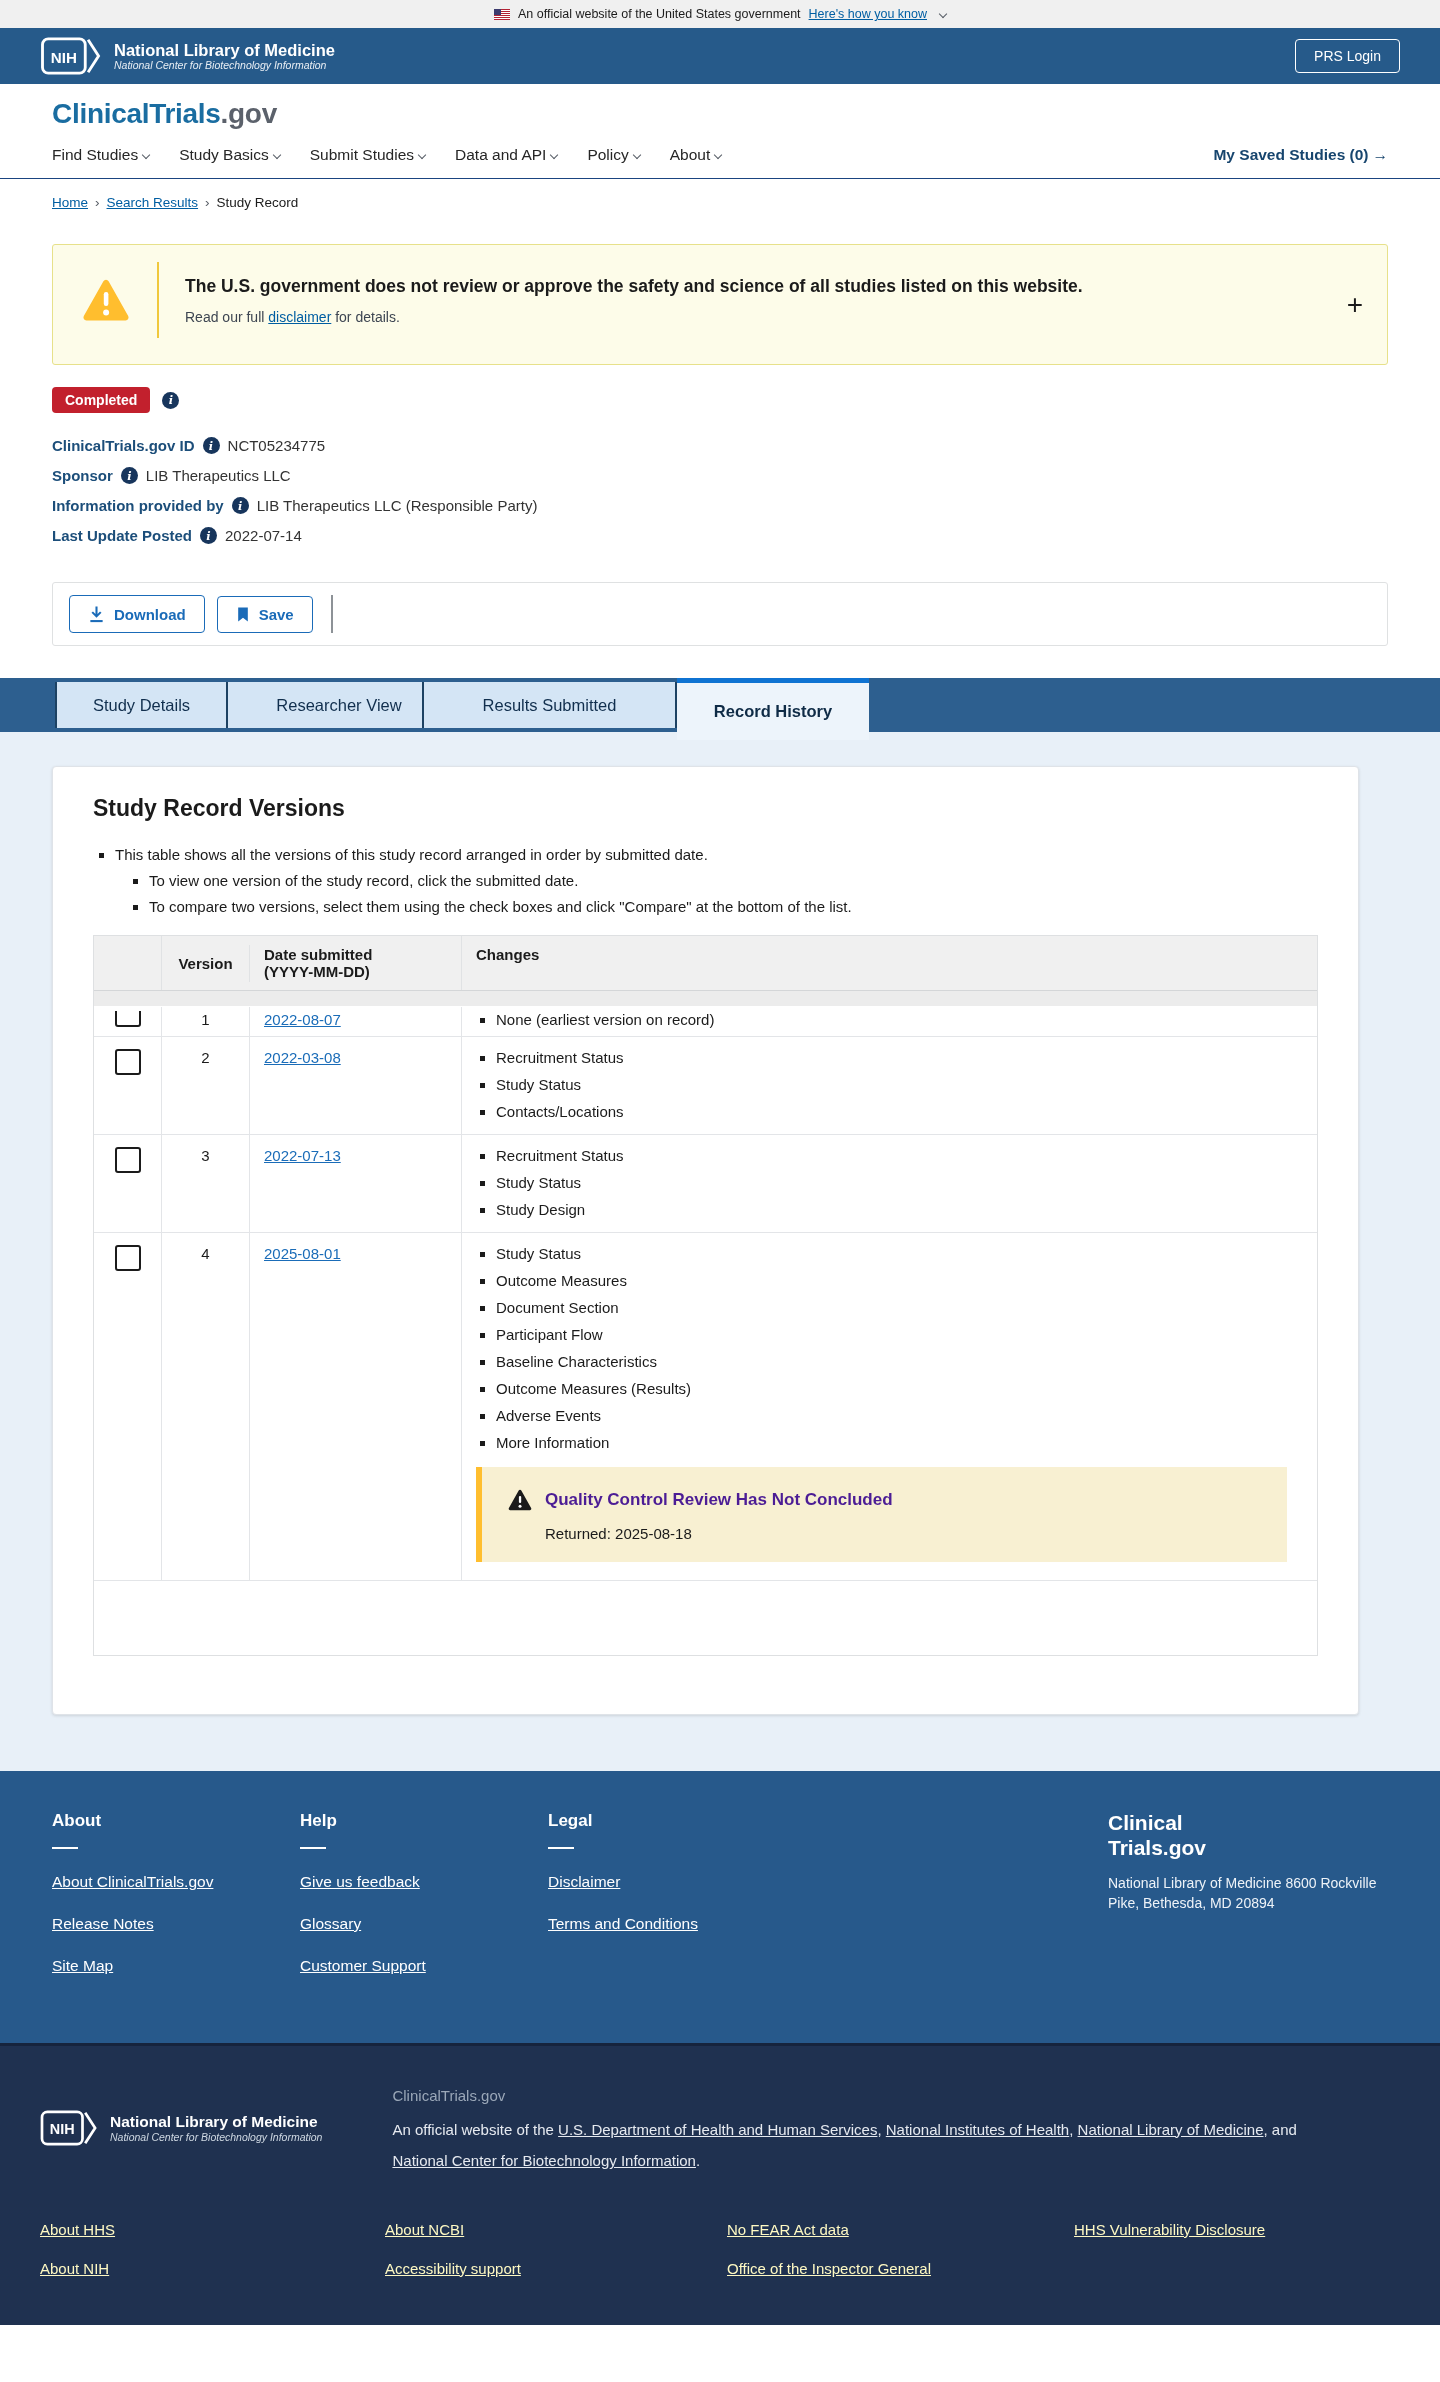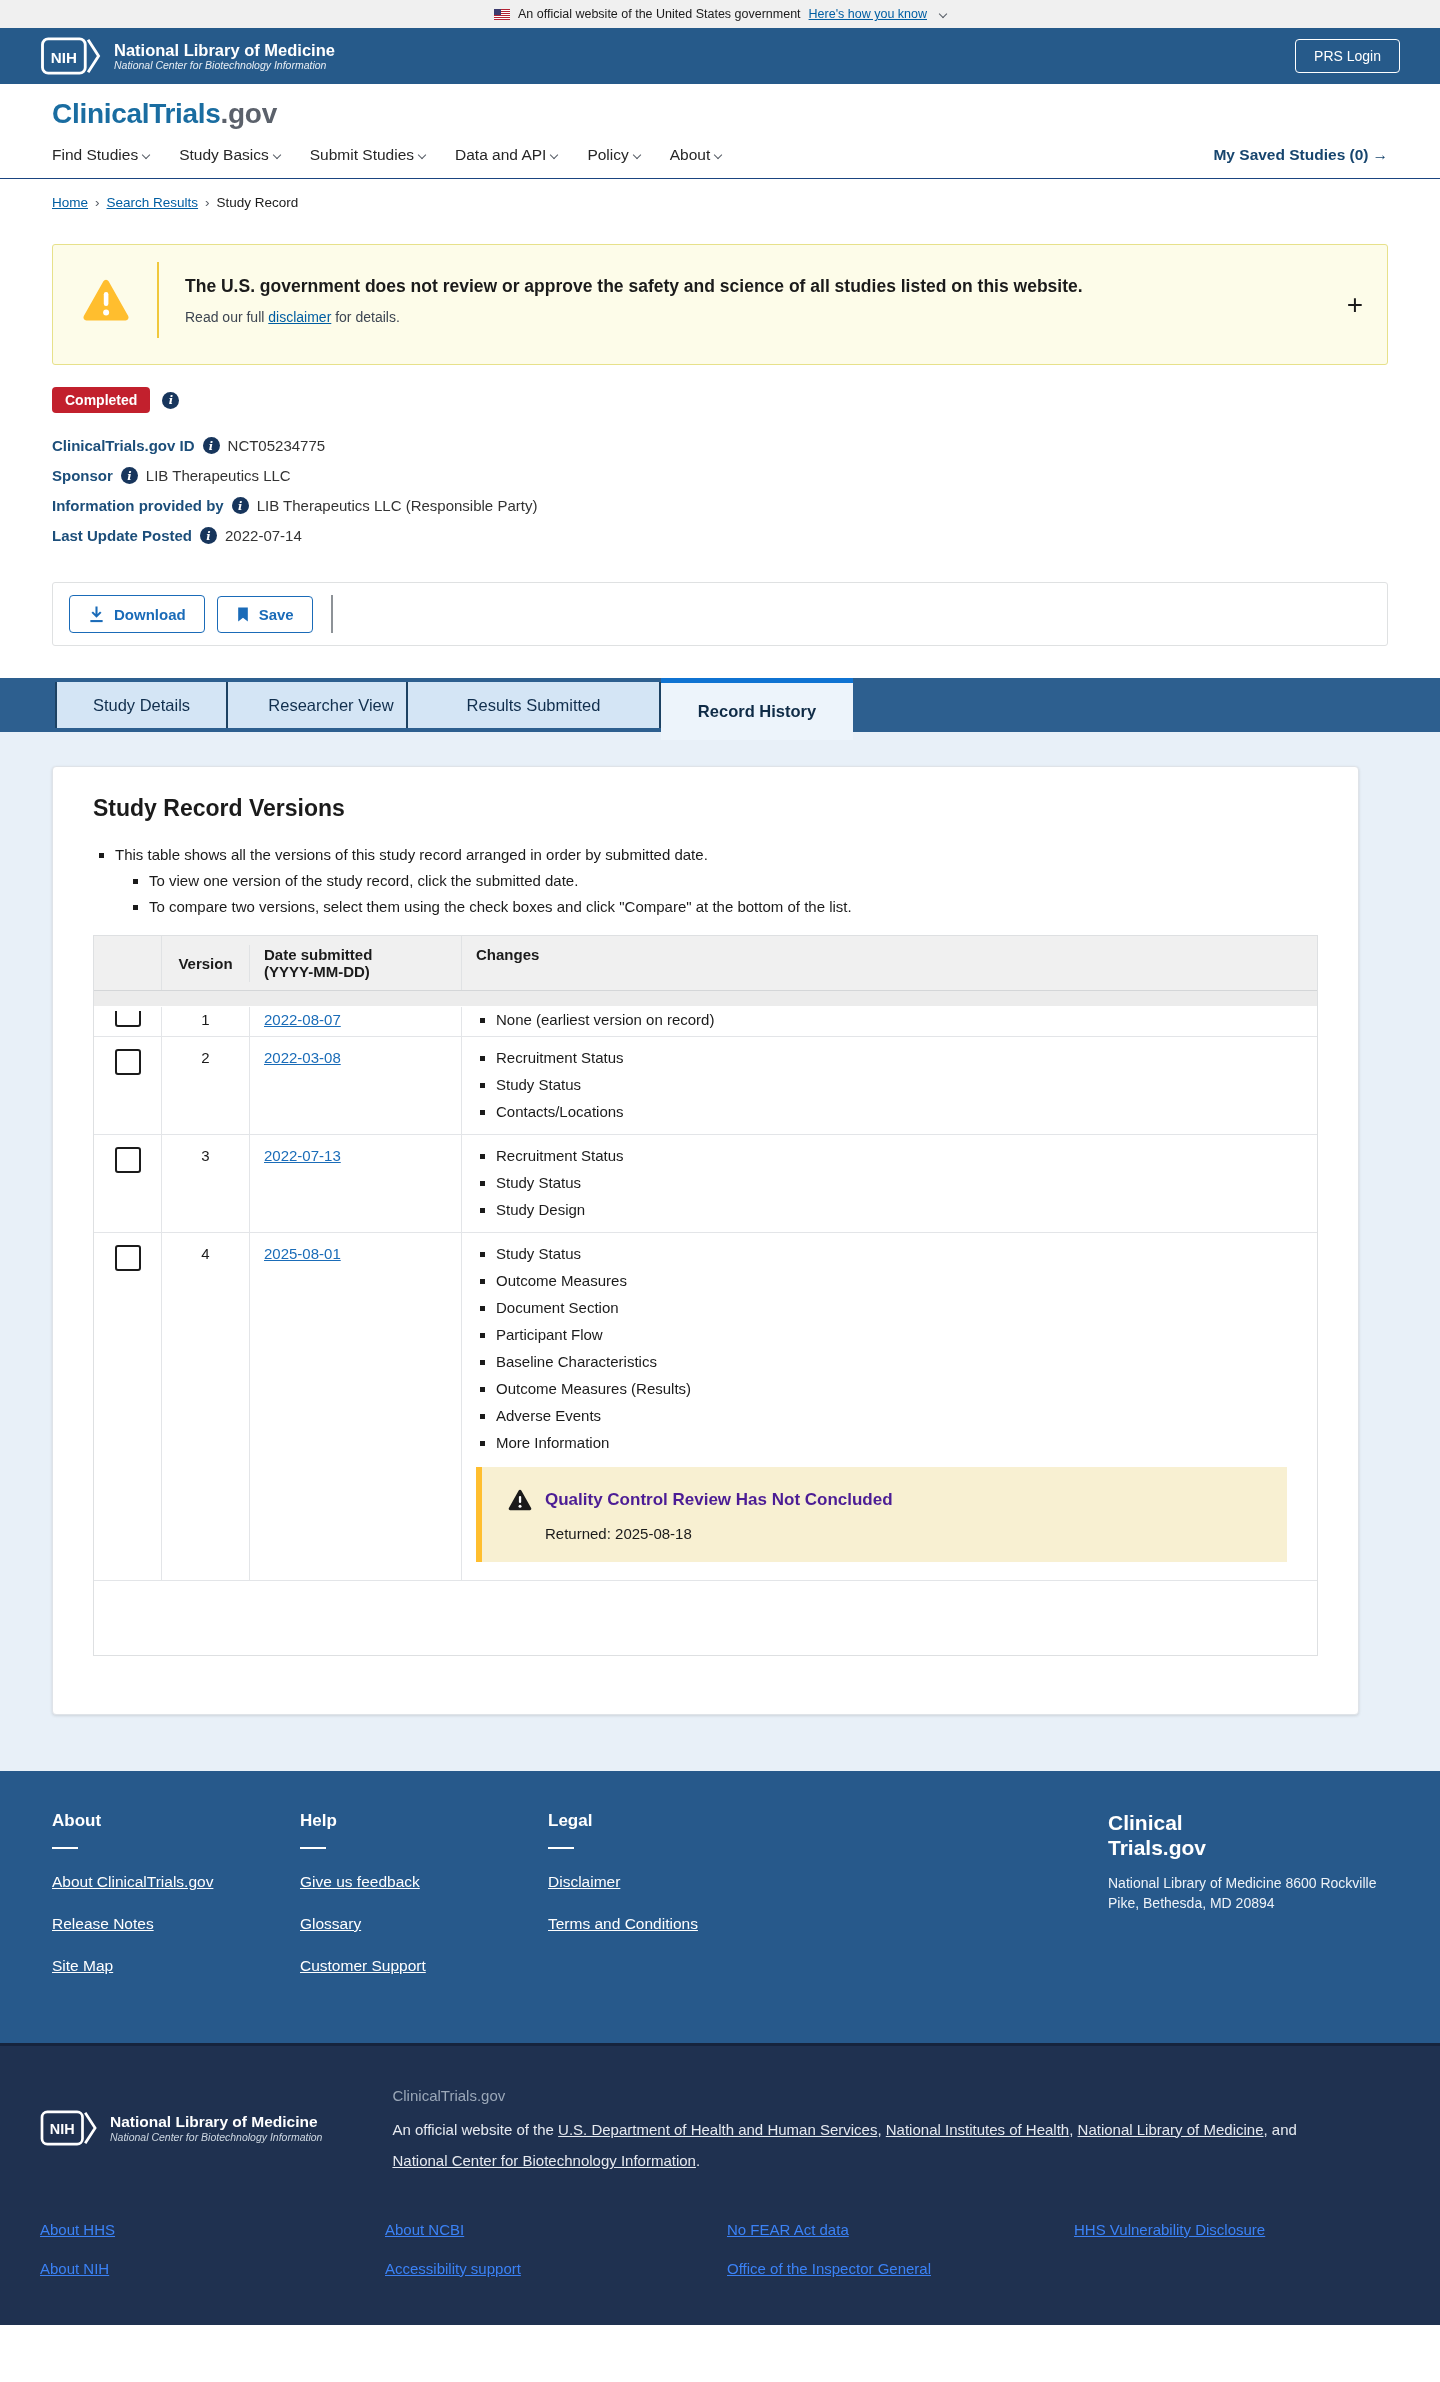--- a/index.html
+++ b/index.html
@@ -129,21 +129,21 @@
   .f-brand .fb-addr { margin-top: 12px; font-size: 14px; line-height: 1.45; color:#eef3f8; }
 
   
   .footer-dark { background:#1f3150; border-top:3px solid #16243d; color:#fff; padding: 34px 40px 26px 40px; }
   .fd-top { display:flex; gap: 70px; }
   .fd-nlm { display:flex; align-items:center; gap:12px; flex:none; }
   .fd-desc { max-width: 920px; font-size: 15px; line-height: 2.1; color:#e6eaf0; }
   .fd-site { color:#9aa7b8; margin-bottom: 2px; font-size:15px; }
   .fd-desc a { color:#e6eaf0; text-decoration:underline; }
   .fd-links { margin-top: 44px; display:grid; grid-template-columns: 345px 342px 347px 1fr; row-gap: 0; }
-  .fd-links a { display:block; color:#3b82f6; font-size:15px; text-decoration:underline; margin-bottom: 22px; }
+  .fd-links a { display:block; color:#fef9c3; font-size:15px; text-decoration:underline; margin-bottom: 22px; }
 </style>
 </head>
 <body>
 
 <div class="gov-banner">
   <span class="flag"></span>
   <span>An official website of the United States government</span>
   <a style="text-decoration:underline;">Here's how you know</a>
   <span class="caret"></span>
 </div>
@@ -245,21 +245,21 @@
     <svg width="14" height="17" viewBox="0 0 16 18">
       <path d="M2.5 1 h11 v16 l-5.5-4.3 L2.5 17 Z" fill="#1a6bb8"></path>
     </svg>
     <span>Save</span>
   </button>
   <div class="act-divider"></div>
 </div>
 
 <div class="tab-band" id="tab-band">
     <div class="tab first" style="width: 173px;">Study Details</div>
-    <div class="tab" style="width: 180px; padding-left: 28px;">Researcher View</div>
+    <div class="tab" style="width: 196px; padding-left: 28px;">Researcher View</div>
     <div class="tab" style="width: 253px;">Results Submitted</div>
     <div class="tab active" style="width: 192px;">Record History</div>
   </div>
 
 <div class="content-bg">
   <div class="card">
     <h2>Study Record Versions</h2>
     <div class="notes">
       <ul>
         <li>

